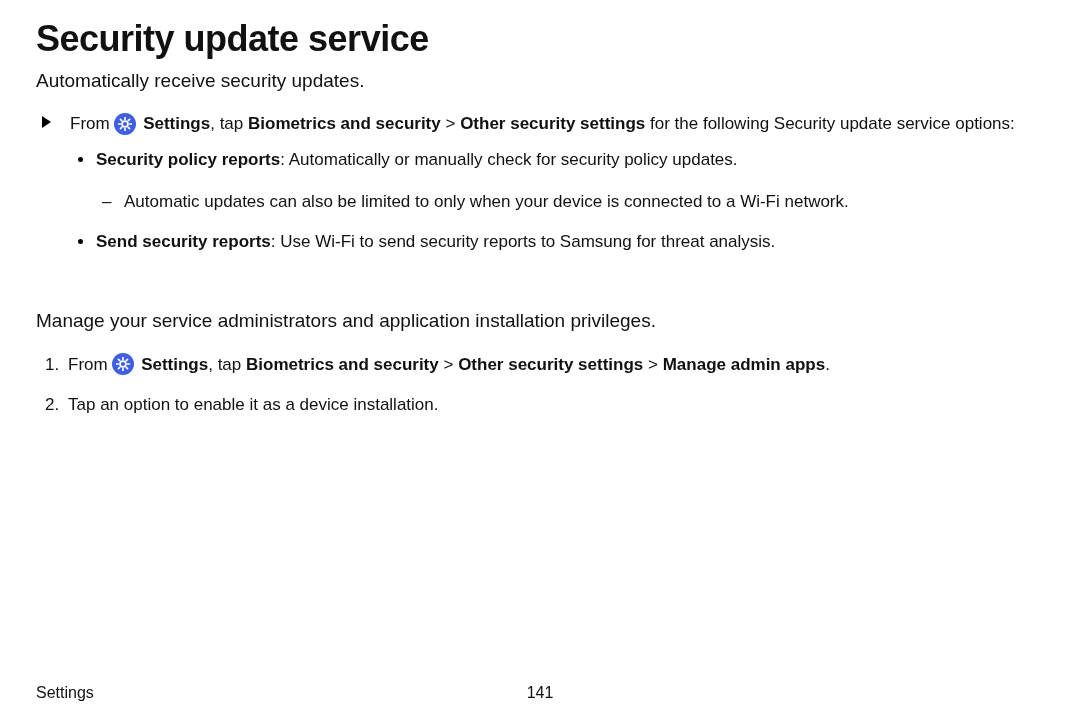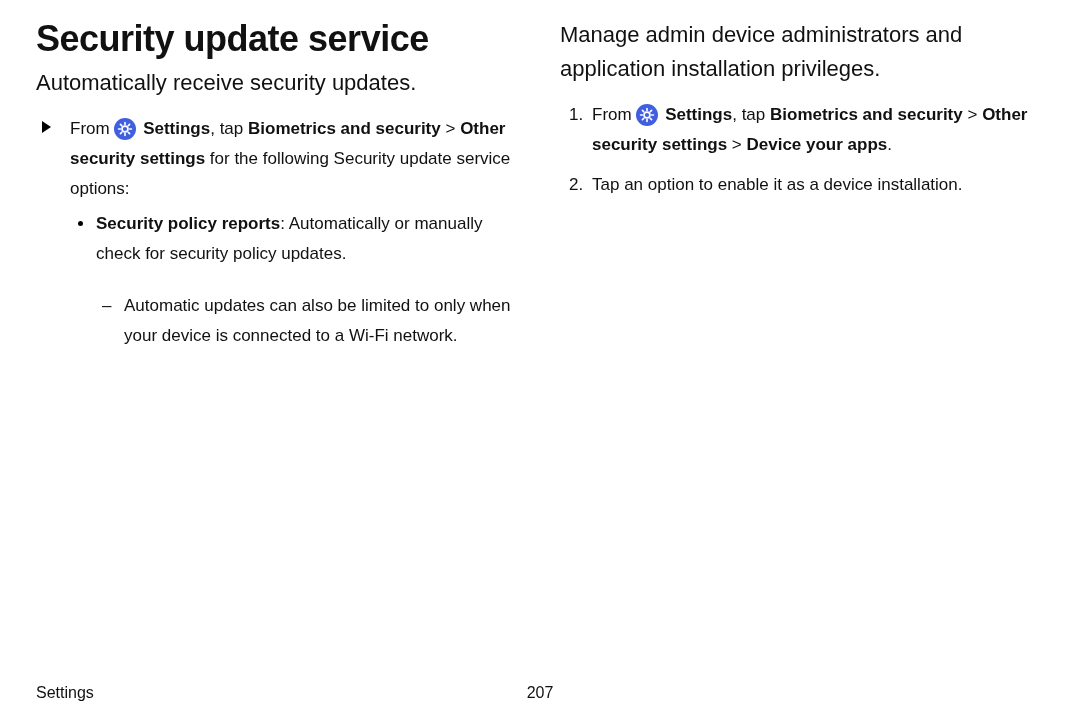--- a/index.html
+++ b/index.html
@@ -9,34 +9,35 @@
     background:#fff;
     font-family:Arial,Helvetica,sans-serif;
     color:#111;
     position:relative;
     box-sizing:border-box;
     padding:18px 36px 0 36px;
   }
   .cols{
     display:flex;
     gap:40px;
+    flex-direction:column;
   }
   .col{
     flex:1;
     min-width:0;
   }
   h1{
     font-size:36px;
     font-weight:800;
     margin:0 0 6px 0;
     letter-spacing:-0.5px;
     font-family:"Arial Black",Arial,Helvetica,sans-serif;
   }
   .intro{
-    font-size:22px;
+    font-size:19px;
     margin:0 0 14px 0;
     line-height:1.55;
   }
   ul.arrow{
     list-style:none;
     padding:0 0 0 28px;
     margin:0;
   }
   ul.arrow>li{
     position:relative;
@@ -72,21 +73,21 @@
     position:absolute;
     left:-14px;
     top:12px;
     width:5px;height:5px;
     border-radius:50%;
     background:#000;
   }
   ul.dash{
     list-style:none;
     padding:0 0 0 24px;
-    margin:22px 0 4px 0;
+    margin:12px 0 4px 0;
   }
   ul.dash>li{
     position:relative;
     font-size:17px;
     line-height:1.75;
     margin-bottom:8px;
     padding-left:4px;
   }
   ul.dash>li::before{
     content:"–";
@@ -147,42 +148,45 @@
         </span>
         <b>Settings</b><span>, tap </span><b>Biometrics and security</b><span> &gt; </span><b>Other security settings</b><span> for the following Security update service options:</span>
 
         <ul class="dot">
           <li>
             <b>Security policy reports</b><span>: Automatically or manually check for security policy updates.</span>
             <ul class="dash">
               <li>Automatic updates can also be limited to only when your device is connected to a Wi-Fi network.</li>
             </ul>
           </li>
+          <li>
+            <b>Send security reports</b><span>: Use Wi-Fi to send security reports to Samsung for threat analysis.</span>
+          </li>
         </ul>
       </li>
     </ul>
   </div>
 
   <div class="col">
-    <p class="intro">Manage admin device administrators and application installation privileges.</p>
+    <p class="intro">Manage your service administrators and application installation privileges.</p>
 
     <ol class="num">
       <li>
         <span>From </span><span class="gear-icon">
           <svg width="22" height="22" viewBox="0 0 24 24">
             <circle cx="12" cy="12" r="12" fill="#3F5FE0"></circle>
             <g fill="none" stroke="#fff" stroke-width="1.8">
               <circle cx="12" cy="12" r="3.2"></circle>
               <path d="M12 5v2M12 17v2M5 12h2M17 12h2M7 7l1.4 1.4M15.6 15.6L17 17M17 7l-1.4 1.4M8.4 15.6L7 17" stroke-linecap="round"></path>
             </g>
           </svg>
         </span>
-        <b>Settings</b><span>, tap </span><b>Biometrics and security</b><span> &gt; </span><b>Other security settings</b><span> &gt; </span><b>Device your apps</b><span>.</span>
+        <b>Settings</b><span>, tap </span><b>Biometrics and security</b><span> &gt; </span><b>Other security settings</b><span> &gt; </span><b>Manage admin apps</b><span>.</span>
       </li>
       <li>Tap an option to enable it as a device installation.</li>
     </ol>
   </div>
 </div>
 
 <div class="footer">
   <span>Settings</span>
-  <span class="pnum">207</span>
+  <span class="pnum">141</span>
 </div>
 
 </body></html>

